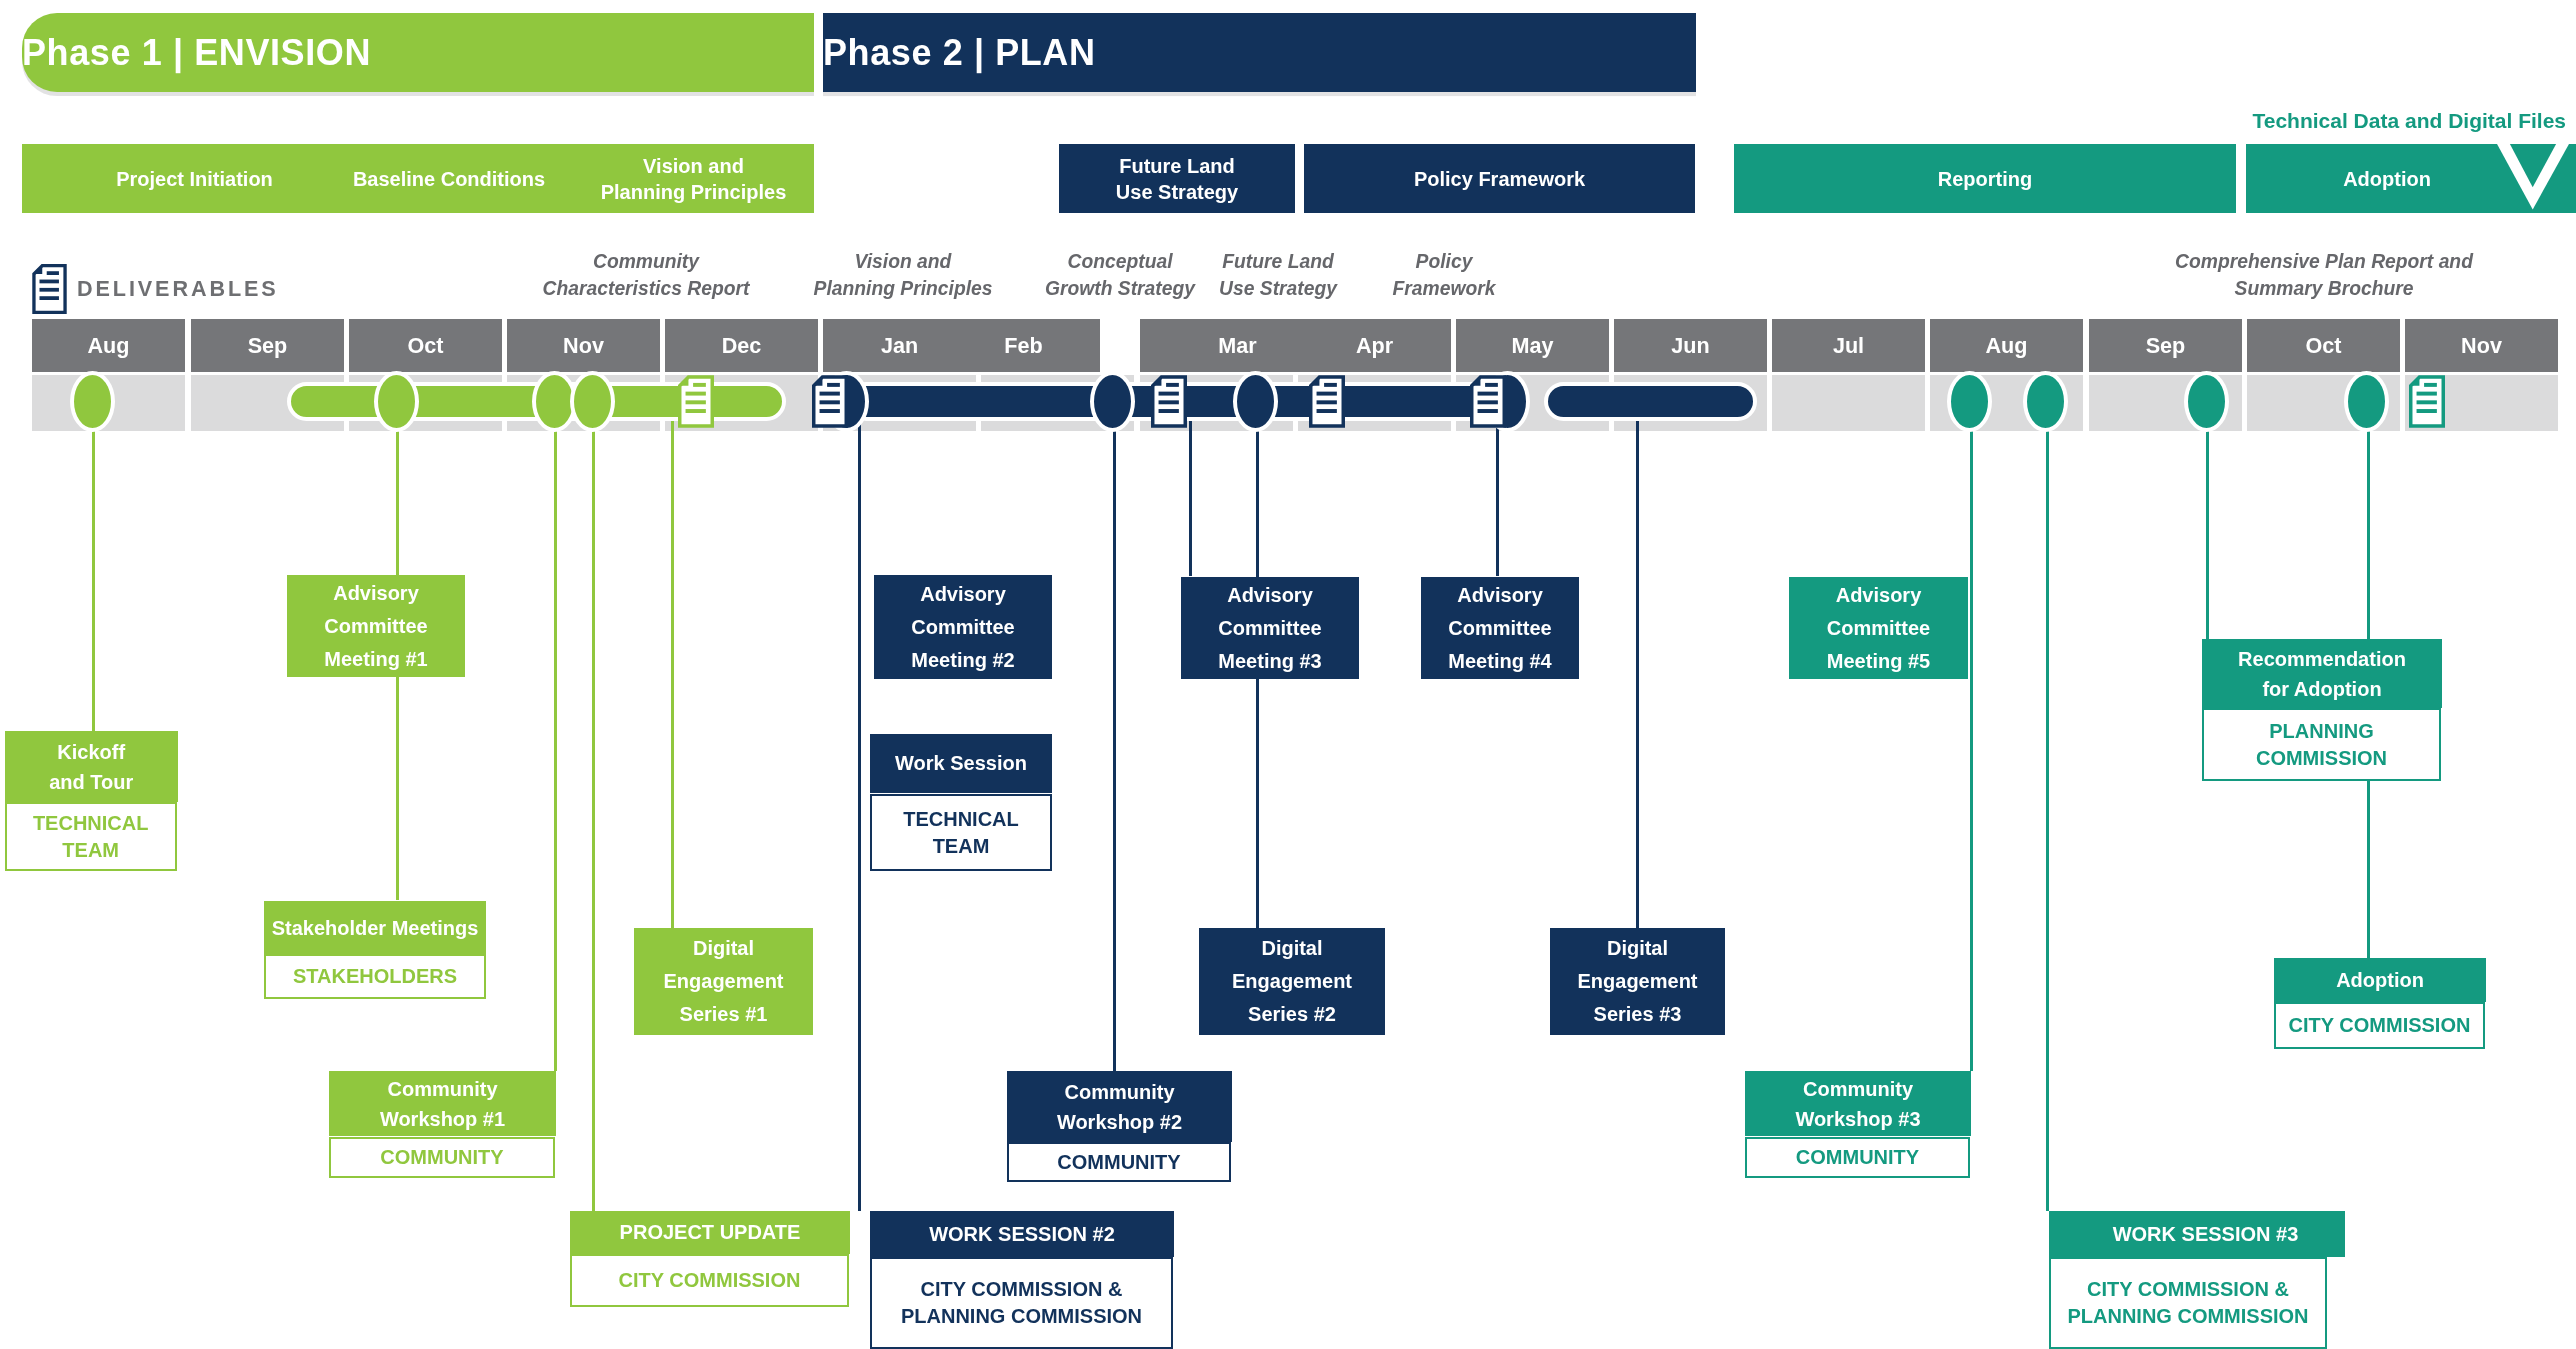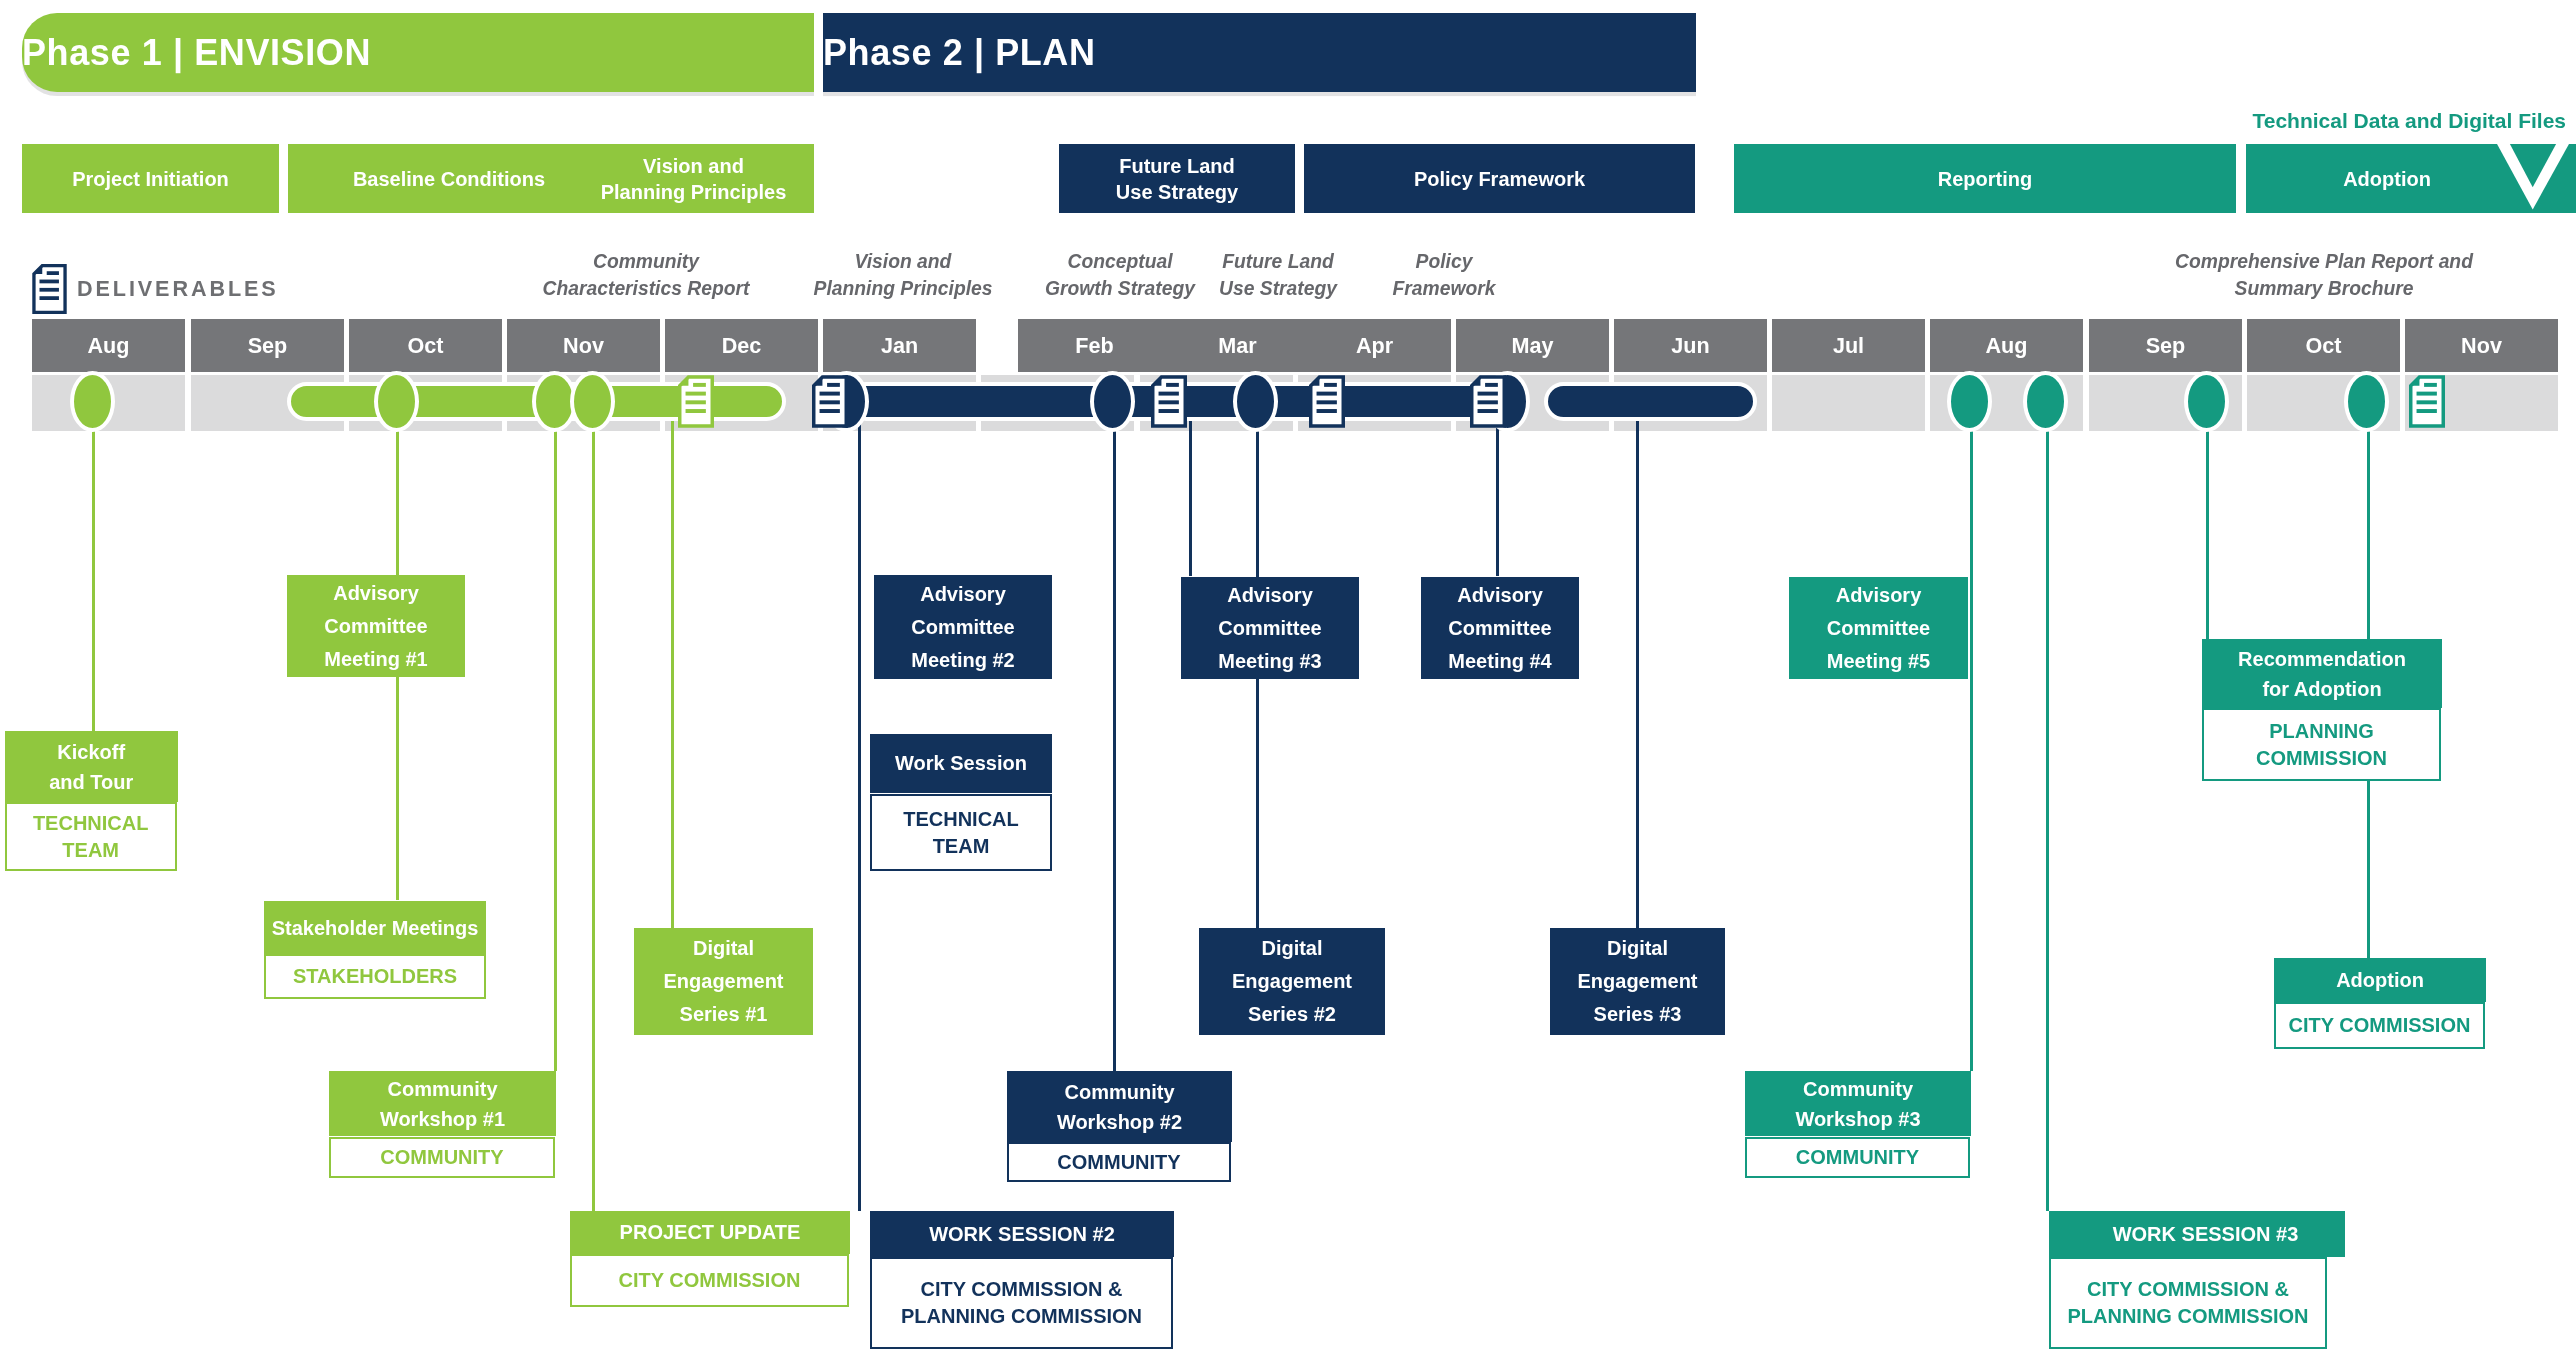--- a/index.html
+++ b/index.html
@@ -70,21 +70,21 @@
 
   <div class="phase green" style="left:22px;width:792px;">
       <span>Phase 1 | ENVISION</span>
     </div>
   <div class="phase navy" style="left:823px;width:873px;">
       <span>Phase 2 | PLAN</span>
     </div>
 
   <div class="technote">Technical Data and Digital Files</div>
 
-  <div class="sub green" style="left:22px;width:257px;">Project Initiation</div>
+  <div class="sub green" style="left:22px;width:257px;padding-left:44px;">Project Initiation</div>
   <div class="sub green" style="left:288px;width:276px;padding-left:23px;">Baseline Conditions</div>
   <div class="sub green" style="left:573px;width:241px;">Vision and
 Planning Principles</div>
   <div class="sub navy" style="left:1059px;width:236px;">Future Land
 Use Strategy</div>
   <div class="sub navy" style="left:1304px;width:391px;">Policy Framework</div>
   <div class="sub teal" style="left:1734px;width:502px;">Reporting</div>
   <div class="sub teal" style="left:2246px;width:282px;">Adoption</div>
 
   <div class="chev" style="left:2490px;width:86px;">
@@ -116,21 +116,21 @@
 Framework</div>
   <div class="mlabel" style="left:2140px;width:368px;">Comprehensive Plan Report and
 Summary Brochure</div>
 
   <div class="mcell" style="left:32px;">Aug</div>
   <div class="mcell" style="left:191px;">Sep</div>
   <div class="mcell" style="left:349px;">Oct</div>
   <div class="mcell" style="left:507px;">Nov</div>
   <div class="mcell" style="left:665px;">Dec</div>
   <div class="mcell" style="left:823px;">Jan</div>
-  <div class="mcell" style="left:1018px;">Feb</div>
+  <div class="mcell" style="left:947px;">Feb</div>
   <div class="mcell" style="left:1140px;padding-left:21px;">Mar</div>
   <div class="mcell" style="left:1298px;">Apr</div>
   <div class="mcell" style="left:1456px;">May</div>
   <div class="mcell" style="left:1614px;">Jun</div>
   <div class="mcell" style="left:1772px;">Jul</div>
   <div class="mcell" style="left:1930px;">Aug</div>
   <div class="mcell" style="left:2089px;">Sep</div>
   <div class="mcell" style="left:2247px;">Oct</div>
   <div class="mcell" style="left:2405px;">Nov</div>
 

